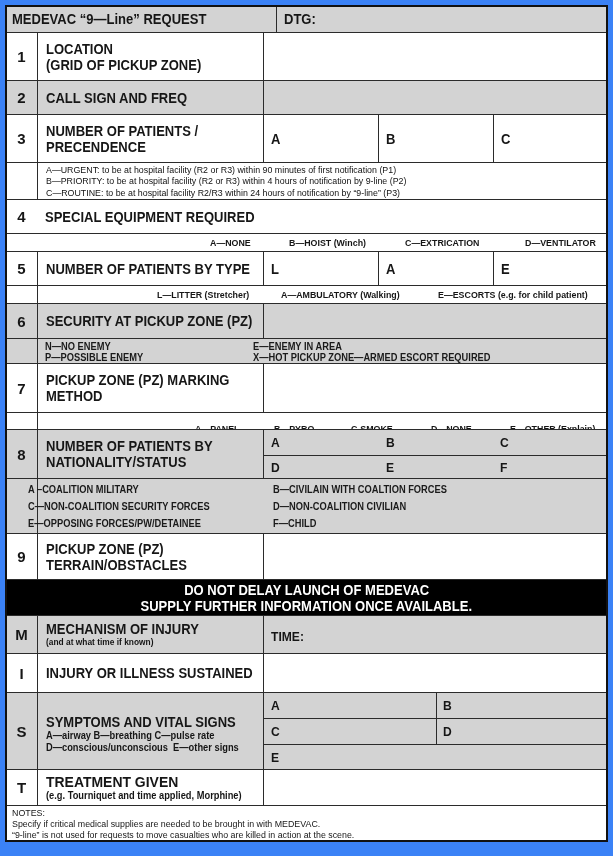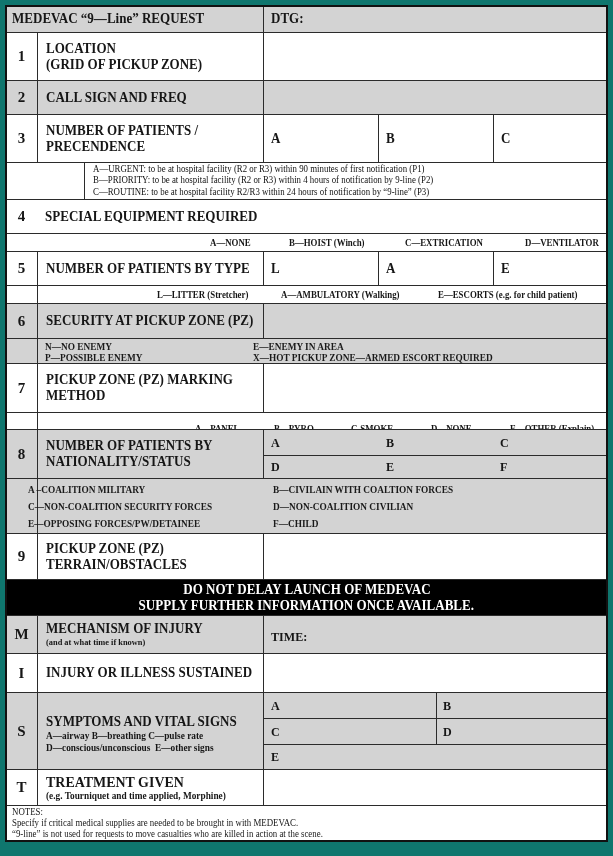--- a/index.html
+++ b/index.html
@@ -1,18 +1,18 @@
 <!DOCTYPE html>
 <html><head>
   <meta charset="utf-8">
   <style>
     html, body { margin: 0; padding: 0; background: #ffffff; }
     #page {
       position: relative; width: 613px; height: 856px; overflow: hidden;
-      font-family: Liberation Serif, serif; color: #161616; background: #0f766e;
+      font-family: Liberation Sans, sans-serif; color: #161616; background: #3b82f6;
     }
     .frame {
       position: absolute; left: 5px; top: 5px; width: 603px; height: 837px;
       box-sizing: border-box; border: 2px solid #111; pointer-events: none; z-index: 5;
     }
     .band {
       position: absolute; left: 6px; width: 601px; box-sizing: border-box;
       border-top: 1.5px solid #2b2b2b; background: #ffffff;
     }
     .band.first { border-top: none; }
@@ -48,21 +48,21 @@
   </style>
 </head>
 <body>
 
 <div id="page">
 
   <div class="band first g" style="top:6px;height:26px;">
     <div class="c hdr" style="left:0;width:257px;padding-left:6px;">
       <span class="t">MEDEVAC “9—Line” REQUEST</span>
     </div>
-    <div class="c vl hdr" style="left:257px;width:154px;padding-left:7px;">
+    <div class="c vl hdr" style="left:270px;width:154px;padding-left:7px;">
       <span class="t">DTG:</span>
     </div>
     <div class="c vl hdr" style="left:411px;right:0;padding-left:7px;margin-top:40px;">
       <span class="t">UNIT:</span>
     </div>
   </div>
 
   <div class="band" style="top:32px;height:48px;">
     <div class="c num">1</div>
     <div class="c ttl vl">
@@ -90,21 +90,21 @@
       <span class="t">A</span>
     </div>
     <div class="c vl letter" style="left:372px;width:115px;">
       <span class="t">B</span>
     </div>
     <div class="c vl letter" style="left:487px;right:0;">
       <span class="t">C</span>
     </div>
   </div>
   <div class="band" style="top:162px;height:37px;">
-    <div class="c vl leg" style="left:31px;right:0;padding-left:8px;flex-direction:column;align-items:flex-start;justify-content:center;margin-left:47px;">
+    <div class="c vl leg" style="left:31px;right:0;padding-left:8px;flex-direction:column;align-items:flex-start;justify-content:center;">
       <span class="t">A—URGENT: to be at hospital facility (R2 or R3) within 90 minutes of first notification (P1)</span>
       <span class="t">B—PRIORITY: to be at hospital facility (R2 or R3) within 4 hours of notification by 9-line (P2)</span>
       <span class="t">C—ROUTINE: to be at hospital facility R2/R3 within 24 hours of notification by “9-line” (P3)</span>
     </div>
   </div>
 
   <div class="band" style="top:199px;height:34px;">
     <div class="c num">4</div>
     <div class="c ttl wide">
       <span class="t">SPECIAL EQUIPMENT REQUIRED</span>

